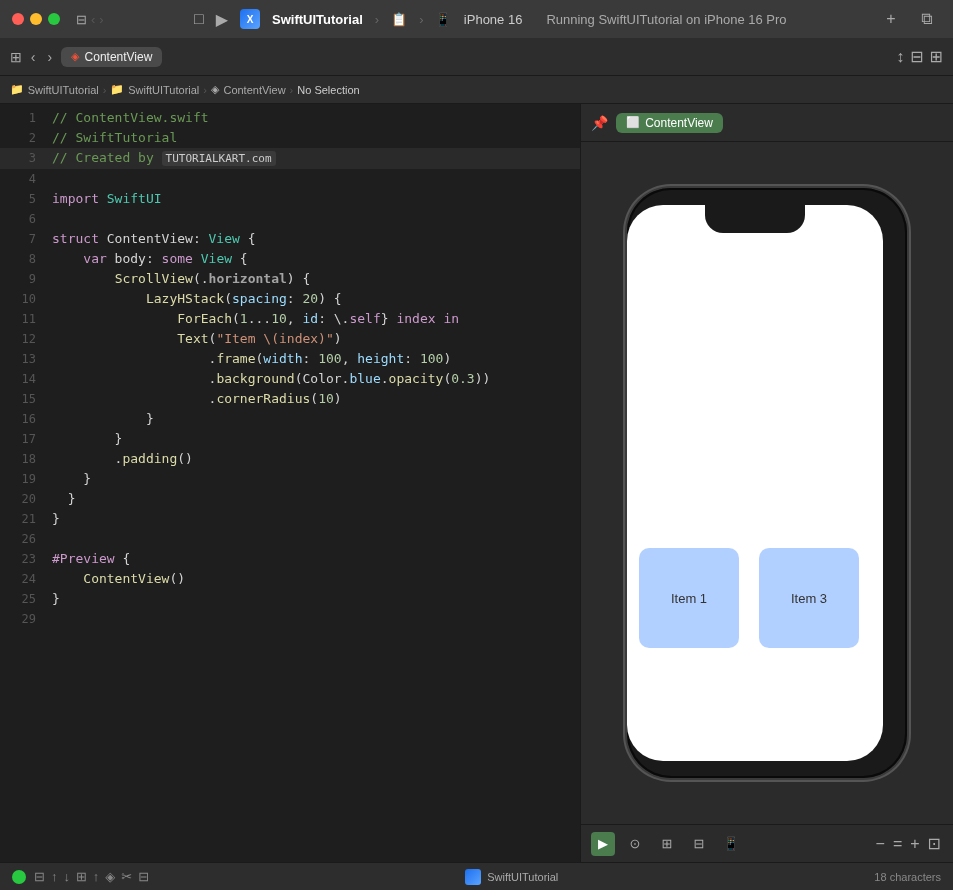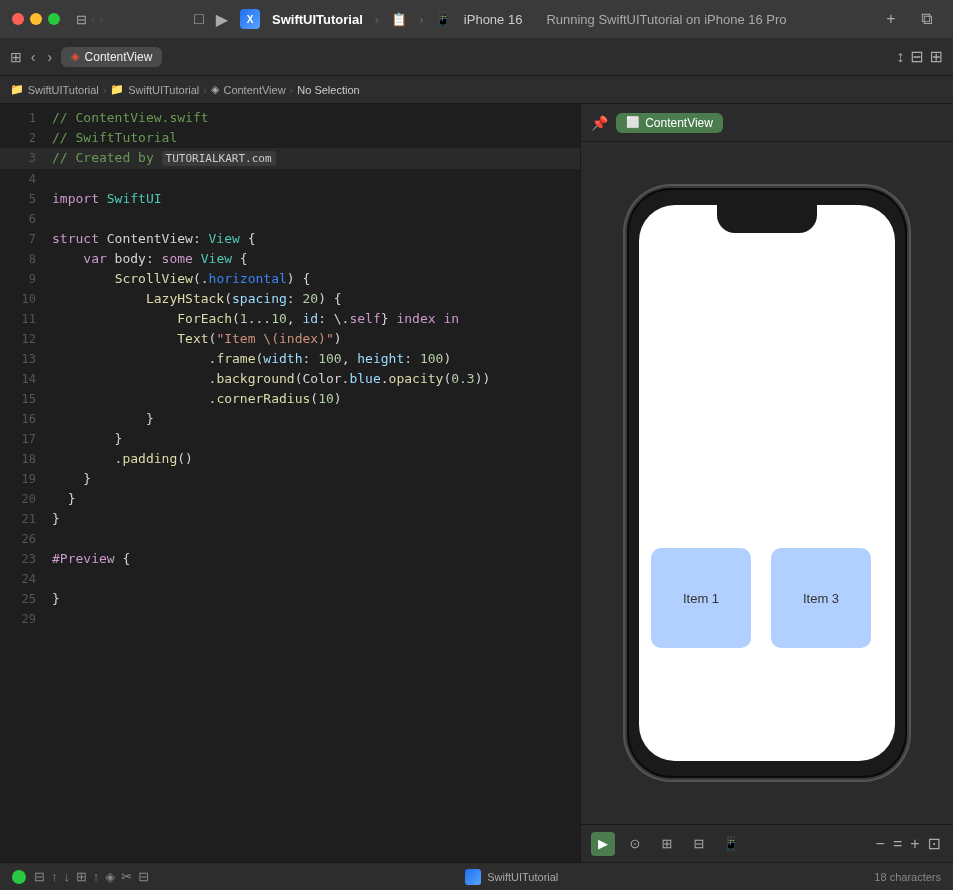--- a/index.html
+++ b/index.html
@@ -252,21 +252,20 @@
     
     .iphone-frame {
       width: 280px;
       height: 590px;
       background: #1a1a1a;
       border-radius: 44px;
       position: relative;
       box-shadow: 0 0 0 2px #3a3a3a, 0 0 0 4px #555, inset 0 0 0 2px #0a0a0a;
       display: flex;
       flex-direction: column;
-      align-items: center;
     }
     .iphone-screen {
       width: 256px;
       height: 556px;
       background: #ffffff;
       border-radius: 36px;
       margin-top: 17px;
       overflow: hidden;
       position: relative;
     }
@@ -502,21 +501,21 @@
       <div class="code-line">
         <span class="line-num">7</span>
         <span class="code-content"><span style="color: rgb(204, 153, 205);">struct</span><span style="color: rgb(212, 212, 212);"> ContentView: </span><span style="color: rgb(78, 201, 176);">View</span><span style="color: rgb(212, 212, 212);"> {</span></span>
       </div>
       <div class="code-line">
         <span class="line-num">8</span>
         <span class="code-content"><span style="color: rgb(212, 212, 212);">    </span><span style="color: rgb(204, 153, 205);">var</span><span style="color: rgb(212, 212, 212);"> body: </span><span style="color: rgb(204, 153, 205);">some</span><span style="color: rgb(212, 212, 212);"> </span><span style="color: rgb(78, 201, 176);">View</span><span style="color: rgb(212, 212, 212);"> {</span></span>
       </div>
       <div class="code-line">
         <span class="line-num">9</span>
-        <span class="code-content"><span style="color: rgb(212, 212, 212);">        </span><span style="color: rgb(220, 220, 170);">ScrollView</span><span style="color: rgb(212, 212, 212);">(.</span><span style="color: #3b82f6;">horizontal</span><span style="color: rgb(212, 212, 212);">) {</span></span>
+        <span class="code-content"><span style="color: rgb(212, 212, 212);">        </span><span style="color: rgb(220, 220, 170);">ScrollView</span><span style="color: rgb(212, 212, 212);">(.</span><span style="color: #a3a3a3; font-weight: bold;">horizontal</span><span style="color: rgb(212, 212, 212);">) {</span></span>
       </div>
       <div class="code-line">
         <span class="line-num">10</span>
         <span class="code-content"><span style="color: rgb(212, 212, 212);">            </span><span style="color: rgb(220, 220, 170);">LazyHStack</span><span style="color: rgb(212, 212, 212);">(</span><span style="color: rgb(156, 220, 254);">spacing</span><span style="color: rgb(212, 212, 212);">: </span><span style="color: rgb(181, 206, 168);">20</span><span style="color: rgb(212, 212, 212);">) {</span></span>
       </div>
       <div class="code-line">
         <span class="line-num">11</span>
         <span class="code-content"><span style="color: rgb(212, 212, 212);">                </span><span style="color: rgb(220, 220, 170);">ForEach</span><span style="color: rgb(212, 212, 212);">(</span><span style="color: rgb(181, 206, 168);">1</span><span style="color: rgb(212, 212, 212);">...</span><span style="color: rgb(181, 206, 168);">10</span><span style="color: rgb(212, 212, 212);">, </span><span style="color: rgb(156, 220, 254);">id</span><span style="color: rgb(212, 212, 212);">: \.</span><span style="color: rgb(204, 153, 205);">self</span><span style="color: rgb(212, 212, 212);">} </span><span style="color: rgb(204, 153, 205);">index</span><span style="color: rgb(212, 212, 212);"> </span><span style="color: rgb(204, 153, 205);">in</span></span>
       </div>
       <div class="code-line">
@@ -562,20 +561,21 @@
       <div class="code-line">
         <span class="line-num">26</span>
         <span class="code-content"></span>
       </div>
       <div class="code-line">
         <span class="line-num">23</span>
         <span class="code-content"><span style="color: rgb(204, 153, 205);">#Preview</span><span style="color: rgb(212, 212, 212);"> {</span></span>
       </div>
       <div class="code-line">
         <span class="line-num">24</span>
+        <span class="code-content"><span style="color: rgb(212, 212, 212);">    </span><span style="color: rgb(220, 220, 170);">ContentView</span><span style="color: rgb(212, 212, 212);">()</span></span>
       </div>
       <div class="code-line">
         <span class="line-num">25</span>
         <span class="code-content"><span style="color: rgb(212, 212, 212);">}</span></span>
       </div>
       <div class="code-line">
         <span class="line-num">29</span>
         <span class="code-content"></span>
       </div>
     </div>

